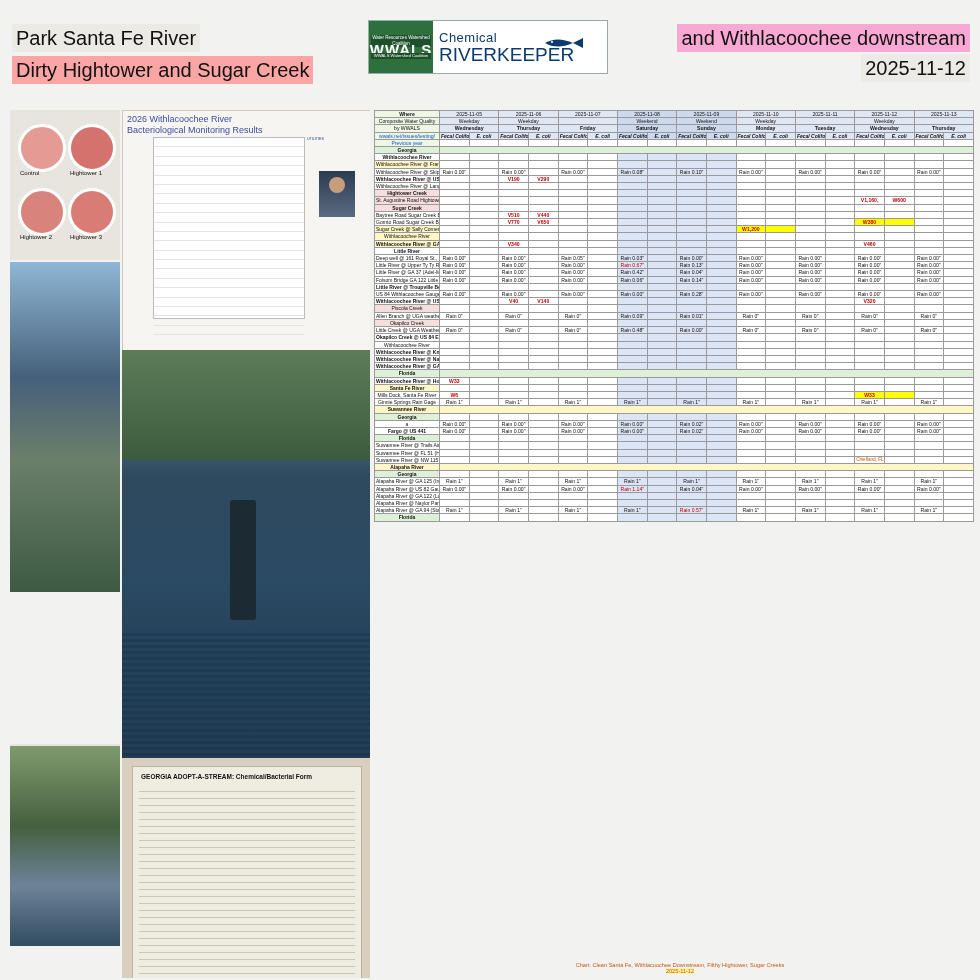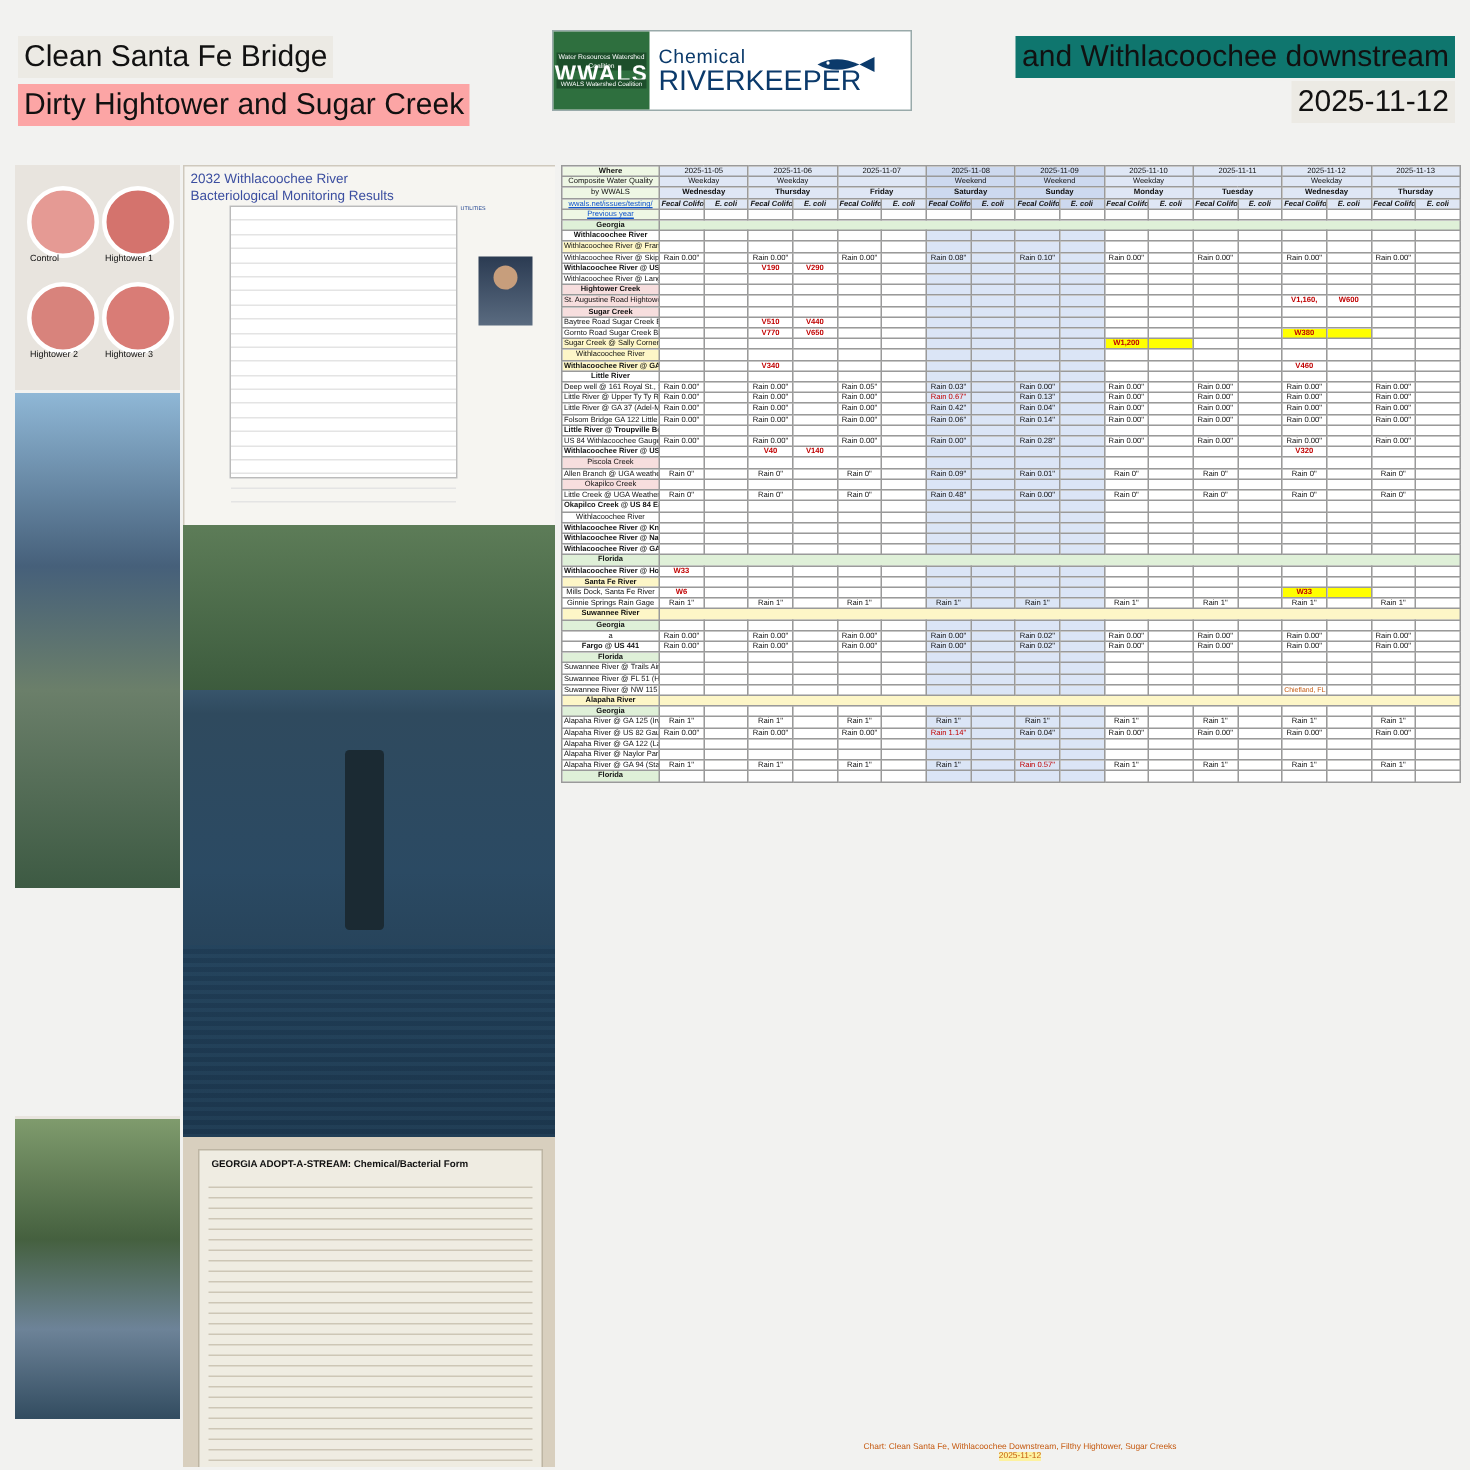--- a/index.html
+++ b/index.html
@@ -18,21 +18,21 @@
   .hdr-left{
     position:absolute;left:12px;top:24px;
     font-size:20px;line-height:26px;color:#111;
   }
   .hdr-left .l1{background:#eceae4;display:inline-block;padding:1px 4px;}
   .hdr-left .l2{background:#fca5a5;display:inline-block;padding:1px 4px;margin-top:4px;}
   .hdr-right{
     position:absolute;right:10px;top:24px;text-align:right;
     font-size:20px;line-height:26px;color:#111;
   }
-  .hdr-right .r1{background:#0f766e;display:inline-block;padding:1px 4px;}
+  .hdr-right .r1{background:#f9a8d4;display:inline-block;padding:1px 4px;}
   .hdr-right .r2{background:#eceae4;display:inline-block;padding:1px 4px;margin-top:2px;}
   .logo{
     position:absolute;left:368px;top:20px;width:238px;height:52px;
     border:1px solid #9aa;background:#fff;display:flex;align-items:stretch;
   }
   .logo-badge{
     width:60px;background:#2e6f3e;color:#fff;font-size:5px;line-height:6px;
     display:flex;flex-direction:column;align-items:center;justify-content:center;
     padding:2px;text-align:center;position:relative;
   }
@@ -162,21 +162,21 @@
     position:absolute;left:530px;top:962px;font-size:5.6px;color:#c55a11;text-align:center;
     width:300px;
   }
   .footer-note .d{background:#fdf2a0;}
 </style>
 </head>
 <body>
 
 <div class="header">
   <div class="hdr-left">
-    <div class="l1">Clean Santa Fe Bridge</div><br>
+    <div class="l1">Park Santa Fe River</div><br>
     <div class="l2">Dirty Hightower and Sugar Creek</div>
   </div>
 
   <div class="logo">
     <div class="logo-badge">
       <div class="bt">Water Resources Watershed Coalition</div>
       <div class="wwals">WWALS</div>
       <div class="bb">WWALS Watershed Coalition</div>
     </div>
     <div class="logo-text">
@@ -217,21 +217,21 @@
     <div class="dish-label" style="left:60px;top:60px;">Gorno 1</div>
     <div class="dish-label" style="left:10px;top:124px;">Gorno 2</div>
     <div class="dish-label" style="left:60px;top:124px;">Gorno 3</div>
   </div>
   <div class="ph riverpic" style="top:636px;height:200px;background:linear-gradient(#7f9b6d,#45603f 40%,#6d8398 70%,#324c60);"></div>
 
 </div>
 
 <div class="collage">
   <div class="sheet">
-    <div class="sheet-title">2032 Withlacoochee River Bacteriological Monitoring Results</div>
+    <div class="sheet-title">2026 Withlacoochee River Bacteriological Monitoring Results</div>
     <div class="sheet-grid">
       <div class="row"></div>
         <div class="row"></div>
         <div class="row"></div>
         <div class="row"></div>
       <div class="row"></div>
         <div class="row"></div>
         <div class="row"></div>
         <div class="row"></div>
       <div class="row"></div>

